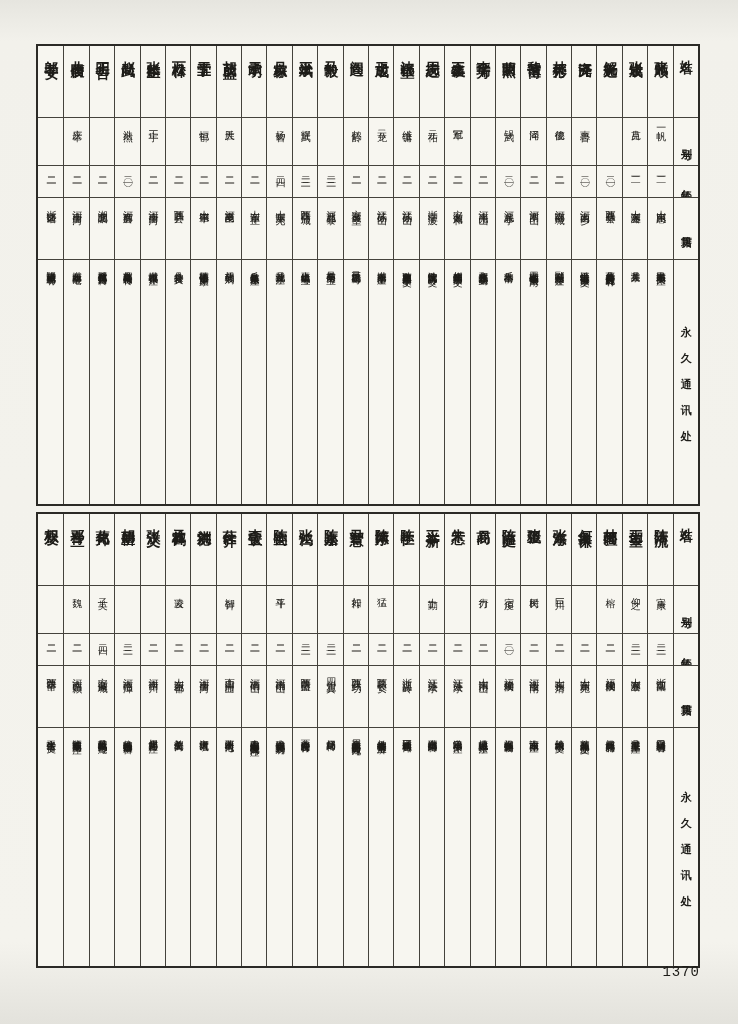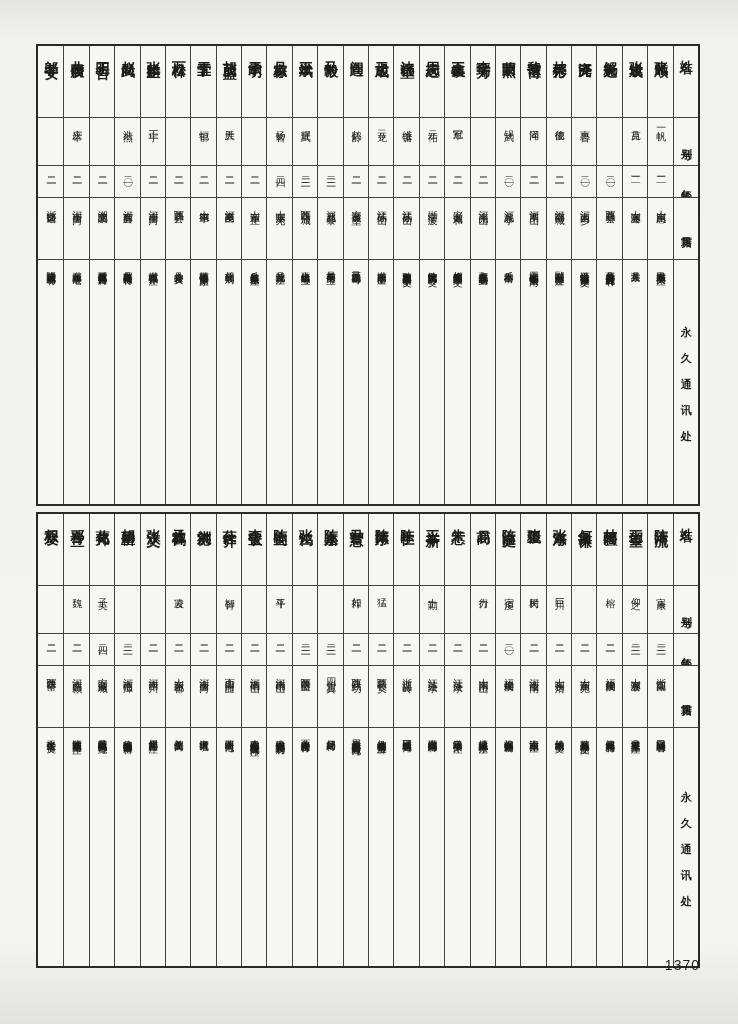--- a/index.html
+++ b/index.html
@@ -32,22 +32,22 @@
     writing-mode:vertical-rl;text-orientation:upright;
     letter-spacing:1.5px;line-height:1.05;max-height:100%;
   }
   .cell.address .vt{letter-spacing:0.5px;line-height:11px}
   .col.header .cell{font-weight:700}
   .col.header .cell.name{font-size:13px}
   .col.header .cell.alias,.col.header .cell.age,.col.header .cell.origin{font-size:11px;align-items:center;justify-content:center;padding-top:0}
   .col.header .cell.address{align-items:center;justify-content:center;padding:8px 0}
   .col.header .cell.address .vt{font-size:11px;letter-spacing:26px;line-height:1}
   .page-number{
-    position:absolute;right:38px;bottom:51px;font-size:14px;letter-spacing:1px;
-    font-family:Liberation Sans, sans-serif;
+    position:absolute;right:38px;bottom:44px;font-size:14px;letter-spacing:1px;
+    font-family:Liberation Mono, monospace;
   }
 </style>
 </head>
 <body>
 
 <div class="page">
   <div class="tables">
     <div class="section s-top">
         <div class="col header">
           <div class="cell name">

